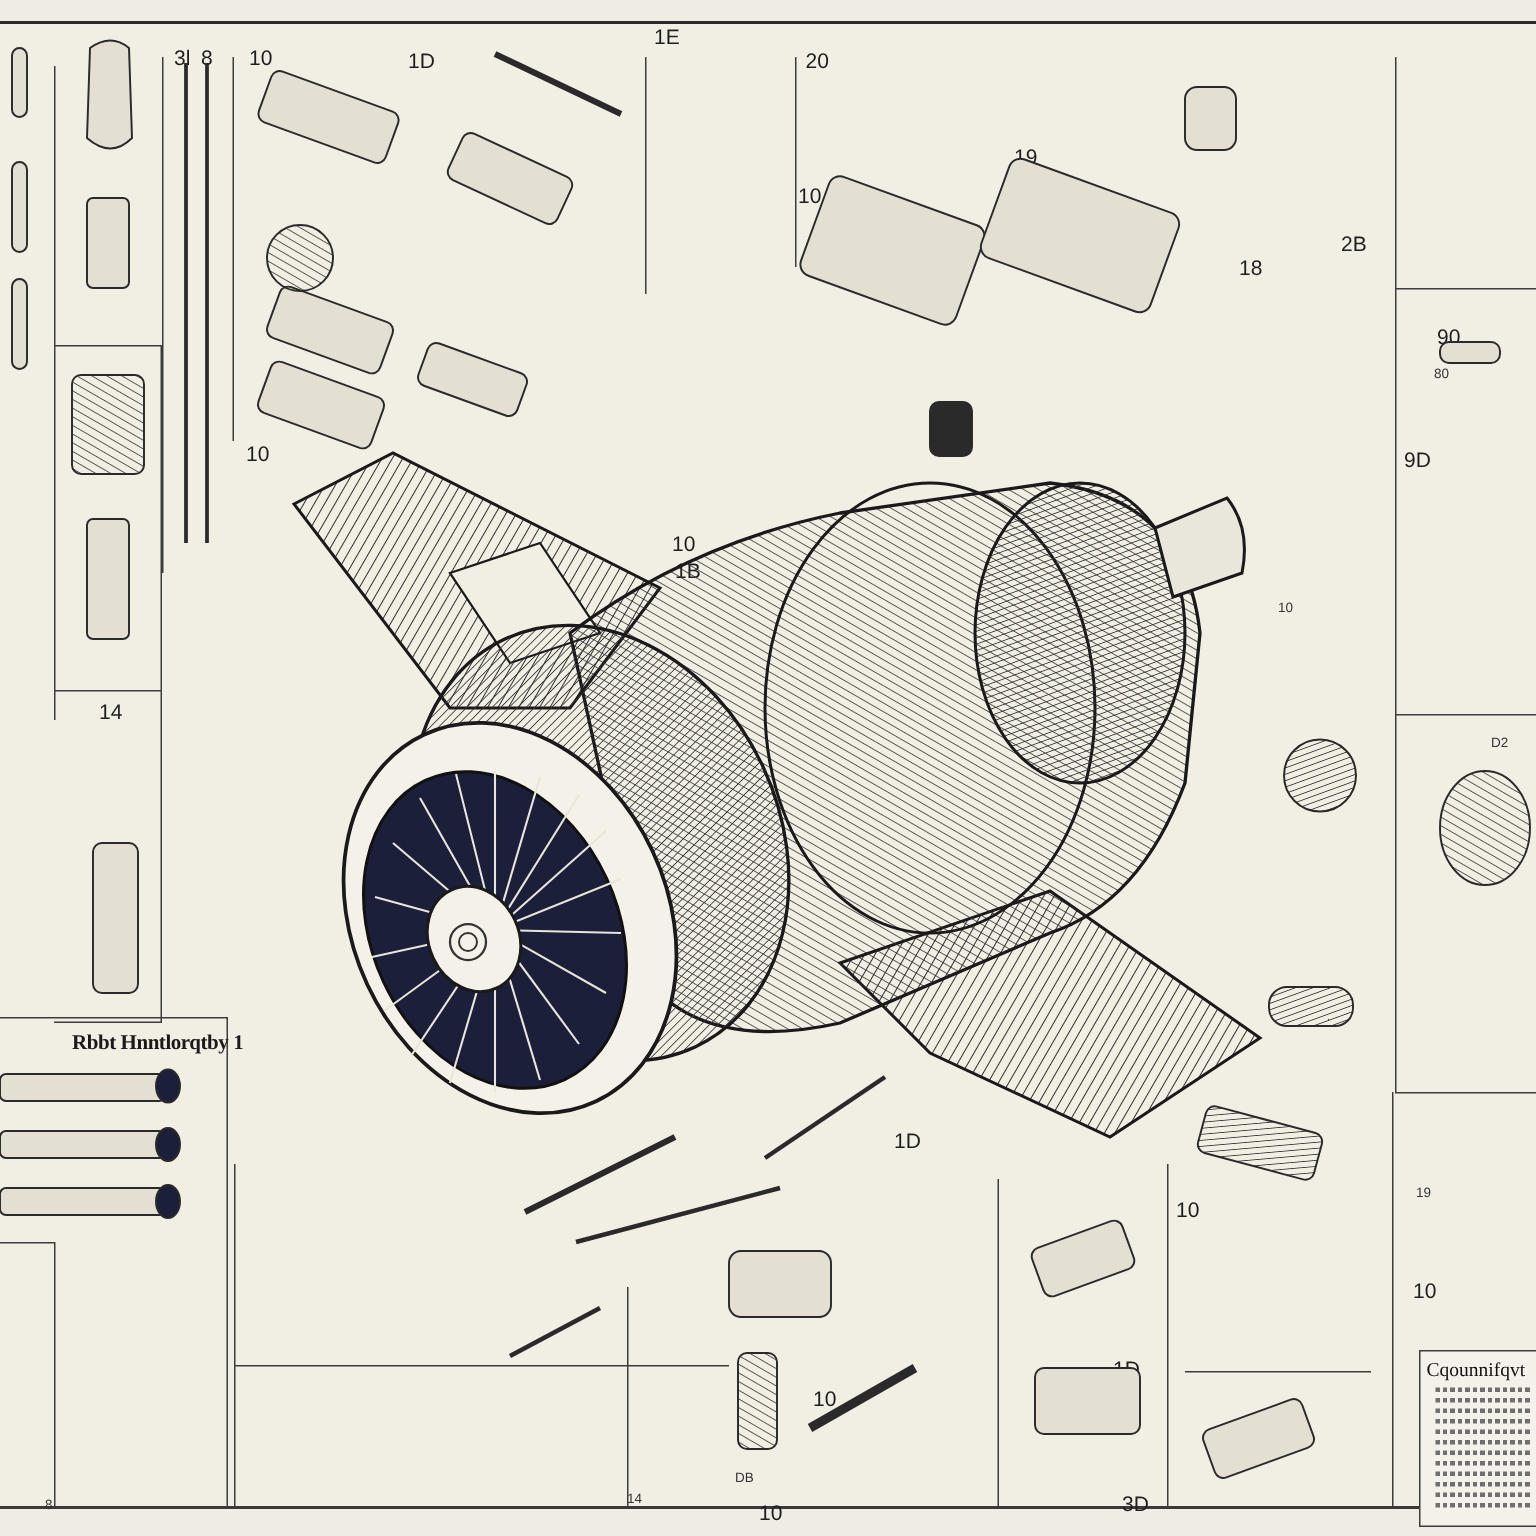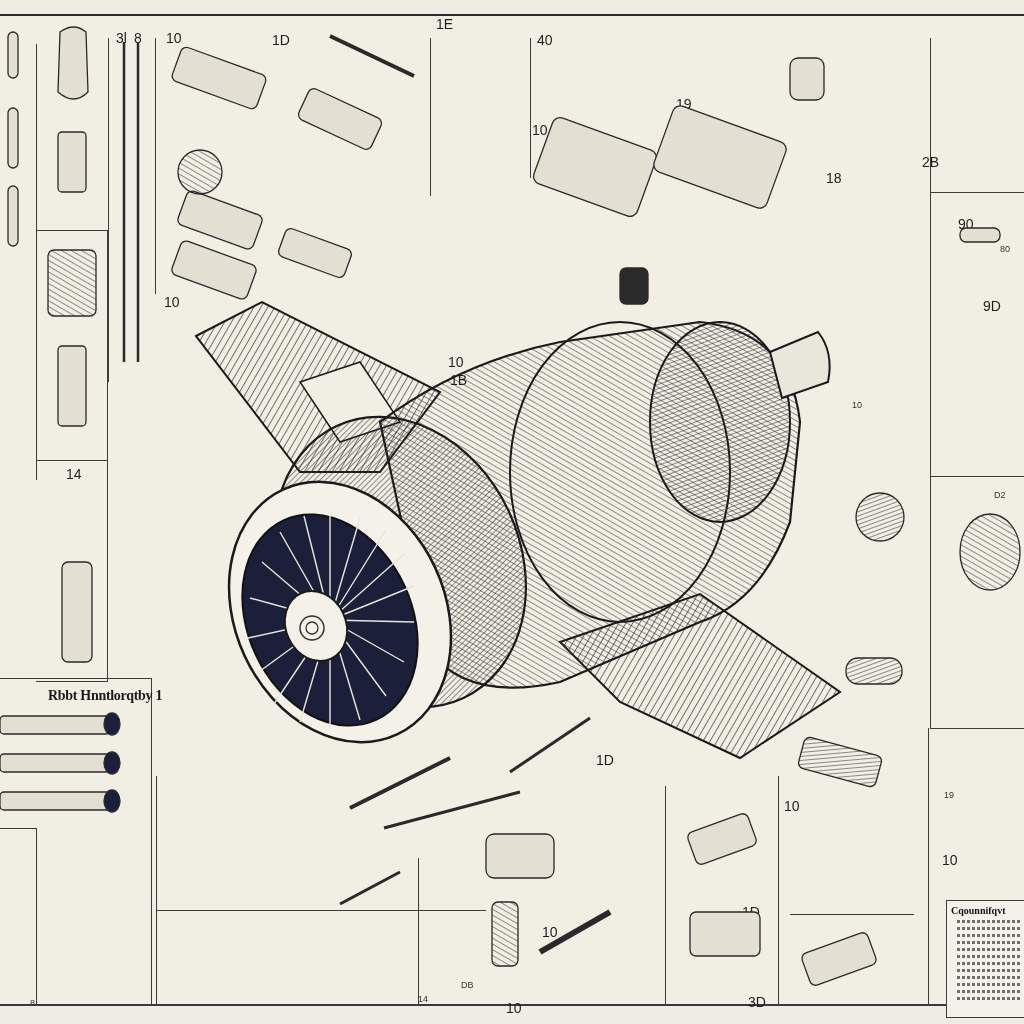--- a/index.html
+++ b/index.html
@@ -6,21 +6,21 @@
   body{width:1024px;height:1024px;background:#efece3;font-family:"Liberation Sans",sans-serif;overflow:hidden;position:relative;}
   .sheet{position:absolute;left:0;top:14px;width:1024px;height:988px;background:#f1eee4;border-top:2px solid #2b2b2b;border-bottom:2px solid #3a3a3a;}
   .panel{position:absolute;border:1.5px solid #3c3c3c;box-sizing:border-box;}
   .vline{position:absolute;width:0;border-left:1.5px solid #3c3c3c;}
   .hline{position:absolute;height:0;border-top:1.5px solid #3c3c3c;}
   .lbl{position:absolute;font-size:14px;color:#1e1e1e;font-weight:normal;font-family:"Liberation Sans",sans-serif;}
   .lbl.sm{font-size:9px;font-weight:normal;color:#333;}
   .title{position:absolute;font-family:"Liberation Serif",serif;font-size:14px;font-weight:bold;color:#1a1a1a;letter-spacing:-0.3px;}
   svg{position:absolute;overflow:visible;}
   .notes{position:absolute;left:946px;top:884px;width:78px;height:118px;border:1.5px solid #3c3c3c;border-right:none;background:#f3f1e9;box-sizing:border-box;padding:4px;}
-  .notes .ntitle{font-family:"Liberation Serif",serif;font-size:10px;font-weight:bold;color:#111;white-space:nowrap;overflow:hidden;}
+  .notes .ntitle{font-family:"Liberation Serif",serif;font-size:13px;font-weight:normal;color:#111;white-space:nowrap;overflow:hidden;}
   .notes .nline{height:3px;background:repeating-linear-gradient(90deg,#444 0 3px,transparent 3px 5px);margin:4px 0 0 6px;opacity:.75;}
 </style>
 </head>
 <body>
 
 <div class="sheet">
 
   <div class="vline" style="left:36px;top:28px;height:436px;"></div>
   <div class="panel" style="left:36px;top:214px;width:72px;height:452px;border-left:none;"></div>
   <div class="hline" style="left:36px;top:444px;width:72px;"></div>
@@ -45,40 +45,40 @@
   <div class="vline" style="left:928px;top:712px;height:276px;"></div>
 
   <div class="title" style="left:48px;top:672px;">Rbbt Hnntlorqtby 1</div>
 
   <div class="lbl" style="left:116px;top:14px;">3l</div>
   <div class="lbl" style="left:134px;top:14px;">8</div>
   <div class="lbl" style="left:66px;top:450px;">14</div>
   <div class="lbl" style="left:166px;top:14px;">10</div>
   <div class="lbl" style="left:272px;top:16px;">1D</div>
   <div class="lbl" style="left:436px;top:0;">1E</div>
-  <div class="lbl" style="left:537px;top:16px;">40</div>
+  <div class="lbl" style="left:537px;top:16px;">20</div>
   <div class="lbl" style="left:532px;top:106px;">10</div>
   <div class="lbl" style="left:676px;top:80px;">19</div>
   <div class="lbl" style="left:826px;top:132px;margin-top:22px;">18</div>
   <div class="lbl" style="left:164px;top:278px;">10</div>
-  <div class="lbl" style="left:922px;top:138px;">2B</div>
+  <div class="lbl" style="left:894px;top:138px;">2B</div>
   <div class="lbl" style="left:958px;top:184px;margin-top:16px;">90</div>
-  <div class="lbl sm" style="left:956px;top:228px;margin-left:44px;">80</div>
-  <div class="lbl" style="left:983px;top:282px;">9D</div>
+  <div class="lbl sm" style="left:956px;top:228px;">80</div>
+  <div class="lbl" style="left:936px;top:282px;">9D</div>
   <div class="lbl sm" style="left:962px;top:474px;margin-left:32px;">D2</div>
   <div class="lbl sm" style="left:944px;top:774px;">19</div>
   <div class="lbl" style="left:942px;top:836px;">10</div>
   <div class="lbl" style="left:448px;top:338px;">10</div>
   <div class="lbl" style="left:450px;top:356px;">1B</div>
   <div class="lbl sm" style="left:852px;top:384px;">10</div>
   <div class="lbl" style="left:596px;top:736px;">1D</div>
   <div class="lbl" style="left:542px;top:908px;">10</div>
   <div class="lbl" style="left:506px;top:984px;">10</div>
   <div class="lbl sm" style="left:418px;top:978px;">14</div>
-  <div class="lbl sm" style="left:461px;top:964px;">DB</div>
+  <div class="lbl sm" style="left:490px;top:964px;">DB</div>
   <div class="lbl" style="left:742px;top:888px;">1D</div>
   <div class="lbl" style="left:748px;top:978px;">3D</div>
   <div class="lbl" style="left:784px;top:782px;">10</div>
   <div class="lbl sm" style="left:30px;top:982px;">8</div>
 
   <div class="notes">
     <div class="ntitle">Cqounnifqvt</div>
     <div class="nline"></div>
       <div class="nline"></div>
       <div class="nline"></div>

